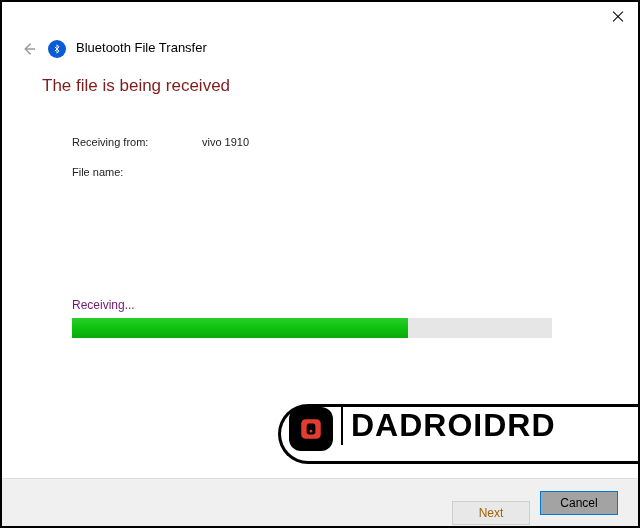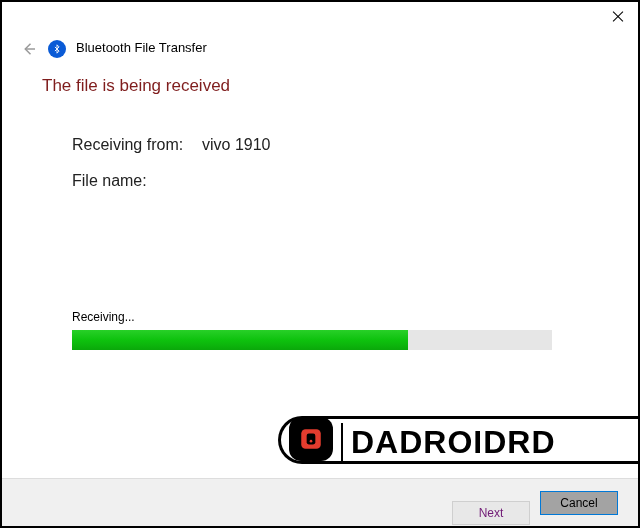--- a/index.html
+++ b/index.html
@@ -64,60 +64,60 @@
       padding: 0 40px;
     }
     .status-heading {
       color: #7f1d1d;
       font-size: 17px;
       font-weight: 400;
       margin-bottom: 40px;
     }
     .info-row {
       display: flex;
-      font-size: 16px;
+      font-size: 11px;
       color: #222;
       margin-bottom: 18px;
       padding-left: 30px;
     }
     .info-label { width: 130px; }
     .info-value {}
     .progress-section {
       padding-left: 30px;
       margin-top: 120px;
     }
     .progress-label {
       font-size: 12px;
-      color: #000000;
+      color: #701a75;
       margin-bottom: 6px;
     }
     .progress-bar {
       width: 480px;
       height: 20px;
       background: #e6e6e6;
       position: relative;
       overflow: hidden;
     }
     .progress-fill {
       height: 100%;
       background: linear-gradient(to bottom, #28d028 0%, #0ec20e 50%, #0aa80a 100%);
       width: 70%;
     }
     .overlay-brand {
       position: absolute;
       right: 0;
       bottom: 62px;
       width: 360px;
-      height: 48px;
+      height: 60px;
       background: #fff;
       border: 3px solid #000;
       border-right: none;
       border-radius: 40px 0 0 40px;
       display: flex;
-      align-items: flex-end;
+      align-items: flex-start;
       padding-left: 8px;
       gap: 8px;
     }
     .brand-badge {
       width: 44px; height: 44px;
       background: #000;
       border-radius: 12px;
       display: flex;
       align-items: center;
       justify-content: center;
@@ -152,21 +152,21 @@
     .btn {
       min-width: 78px;
       height: 24px;
       font-size: 12px;
       border: 1px solid #adadad;
       background: #e1e1e1;
       cursor: pointer;
       font-family: inherit;
     }
     .btn[disabled] {
-      color: #701a75;
+      color: #a16207;
       background: #e8e8e8;
       border-color: #cfcfcf;
       cursor: default;
       margin-top: 21px;
     }
     .btn.primary {
       border: 1.5px solid #0078d7;
       background: #a3a3a3;
       color: #000;
     }

